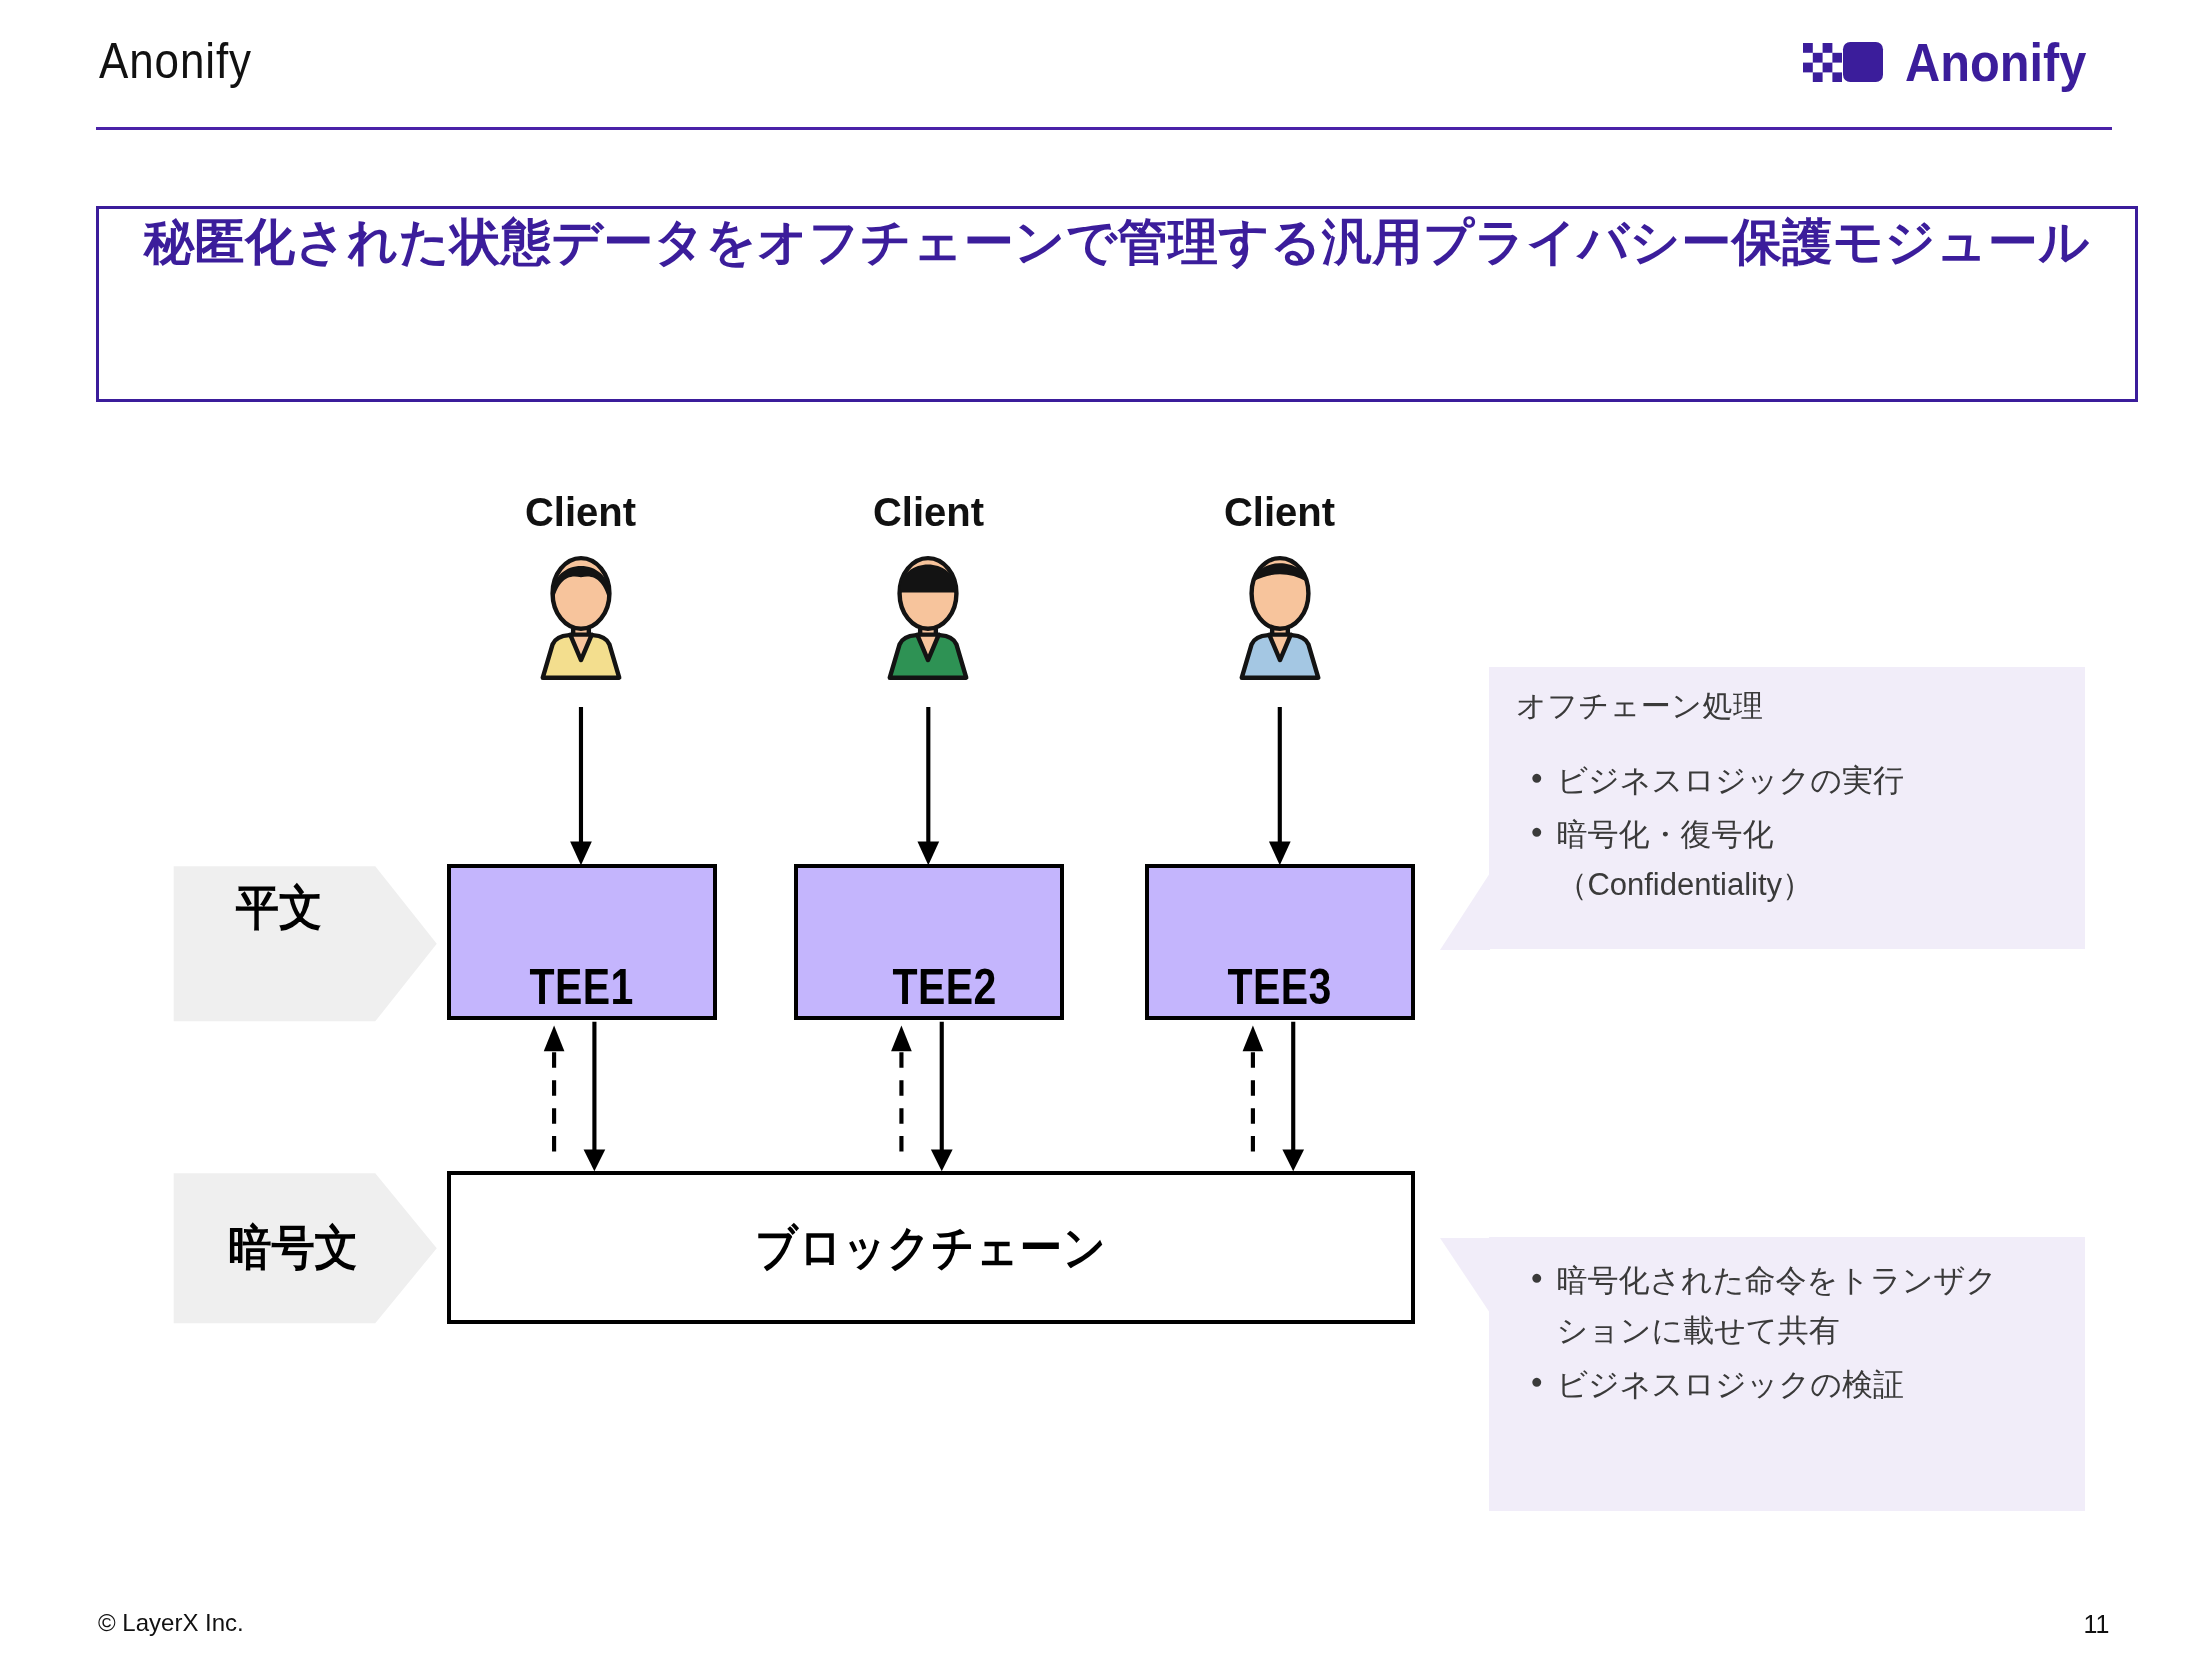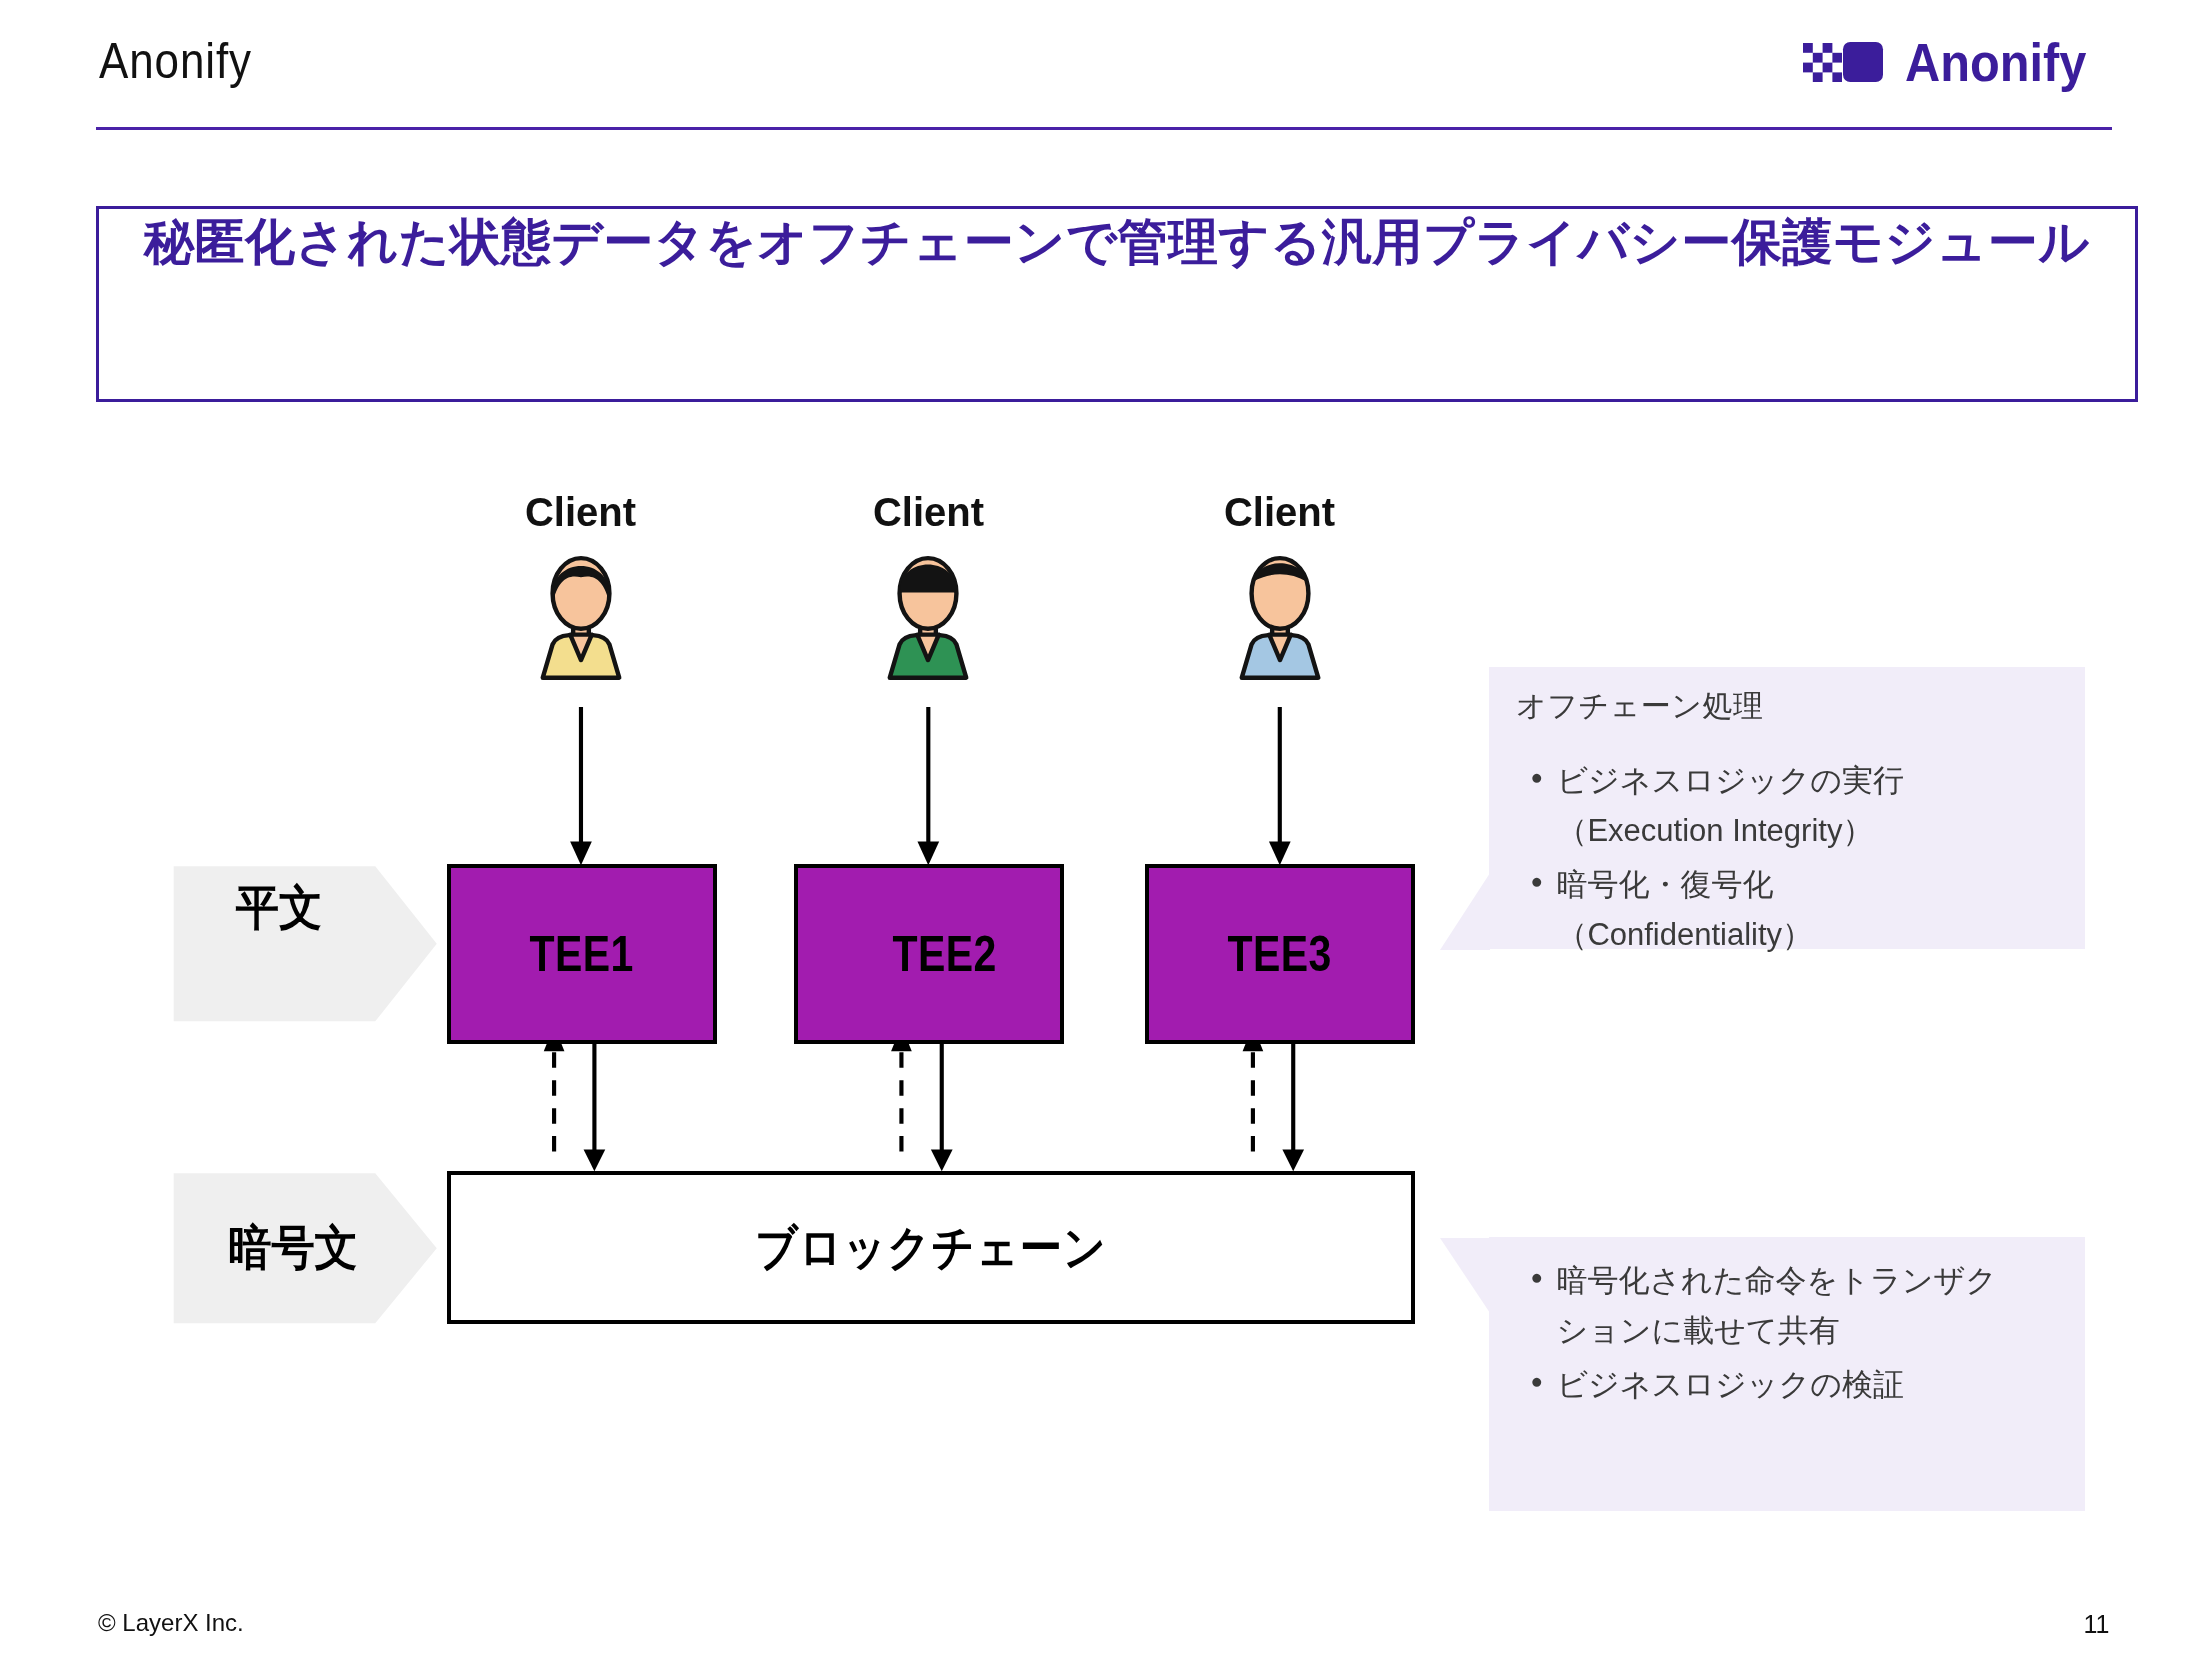--- a/index.html
+++ b/index.html
@@ -24,22 +24,22 @@
   .logo-text{margin-left:22px;font-size:53px;font-weight:bold;color:var(--accent);
     transform:scaleX(.92);transform-origin:left center;}
 
   
   .banner{left:96px;top:206px;width:2042px;height:196px;border:3.1px solid var(--accent);
     display:flex;align-items:flex-start;justify-content:center;}
   .banner-text{font-size:50px;font-weight:bold;color:var(--accent);letter-spacing:0.5px;white-space:nowrap;}
 
   
   .client-label{top:490px;width:217px;text-align:center;font-size:40px;font-weight:bold;color:var(--ink);}
-  .tee-box{top:864px;width:270px;height:180px;border:4.7px solid #000;background:#a21caf;
-    display:flex;align-items:center;justify-content:center;}
+  .tee-box{top:864px;width:270px;height:156px;border:4.7px solid #000;background:#c4b5fd;
+    display:flex;align-items:flex-end;justify-content:center;}
   .tee-label{font-size:50px;font-weight:bold;color:#000;transform:scaleX(.82);letter-spacing:0.5px;}
   .chain-box{left:447px;top:1171px;width:968px;height:153px;border:4.7px solid #000;background:#fff;
     display:flex;align-items:center;justify-content:center;}
   .chain-label{font-size:48px;font-weight:bold;color:#000;transform:scaleX(.88);letter-spacing:1px;}
   .chev-label{left:174px;width:202px;display:flex;align-items:center;justify-content:center;
     font-size:48px;font-weight:bold;color:#000;}
   .chev-label span{transform:scaleX(.9);}
   .chev-label.pt{top:830px;height:155px;padding-left:8px;}
   .chev-label.ct{top:1173px;height:150px;padding-left:36px;}
 
@@ -176,21 +176,20 @@
     <span>暗号文</span>
   </div>
 
   <div class="abs tail down-left"></div>
   <div class="abs note offchain">
     <div class="note-title">オフチェーン処理</div>
     <div class="note-item">
       <span class="note-dot">●</span>
       <div class="note-lines">
         <div>ビジネスロジックの実行</div>
-        <div>（Execution Integrity）</div>
       </div>
     </div>
     <div class="note-item">
       <span class="note-dot">●</span>
       <div class="note-lines">
         <div>暗号化・復号化</div>
         <div>（Confidentiality）</div>
       </div>
     </div>
   </div>

